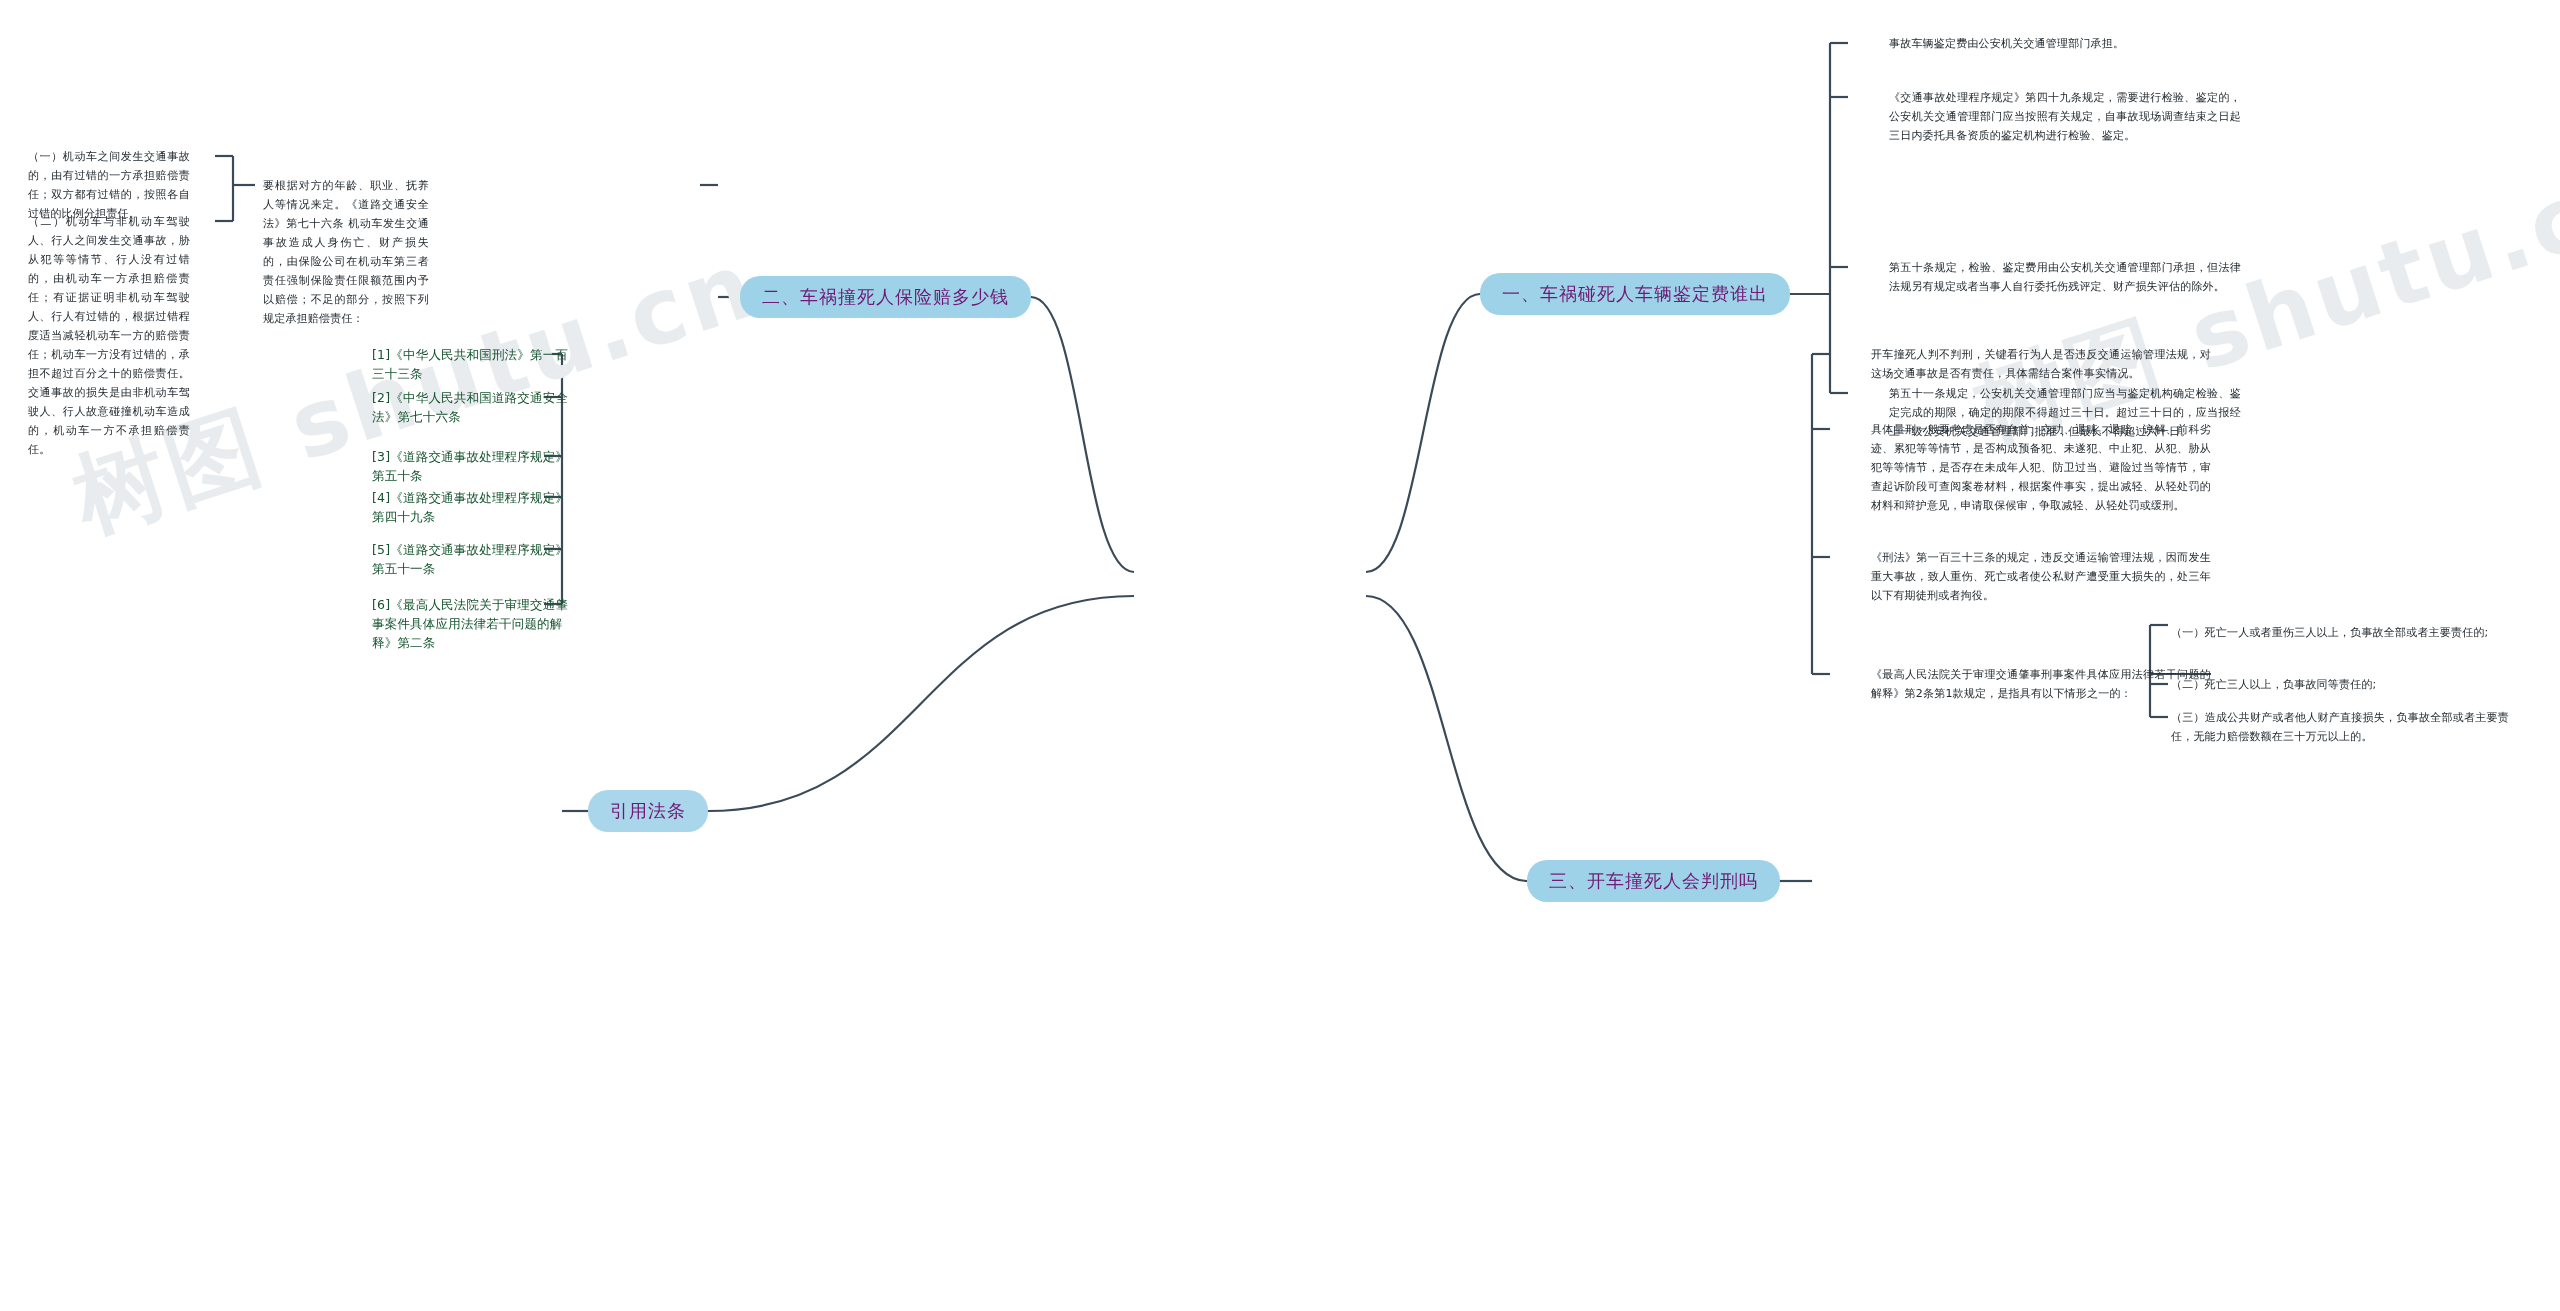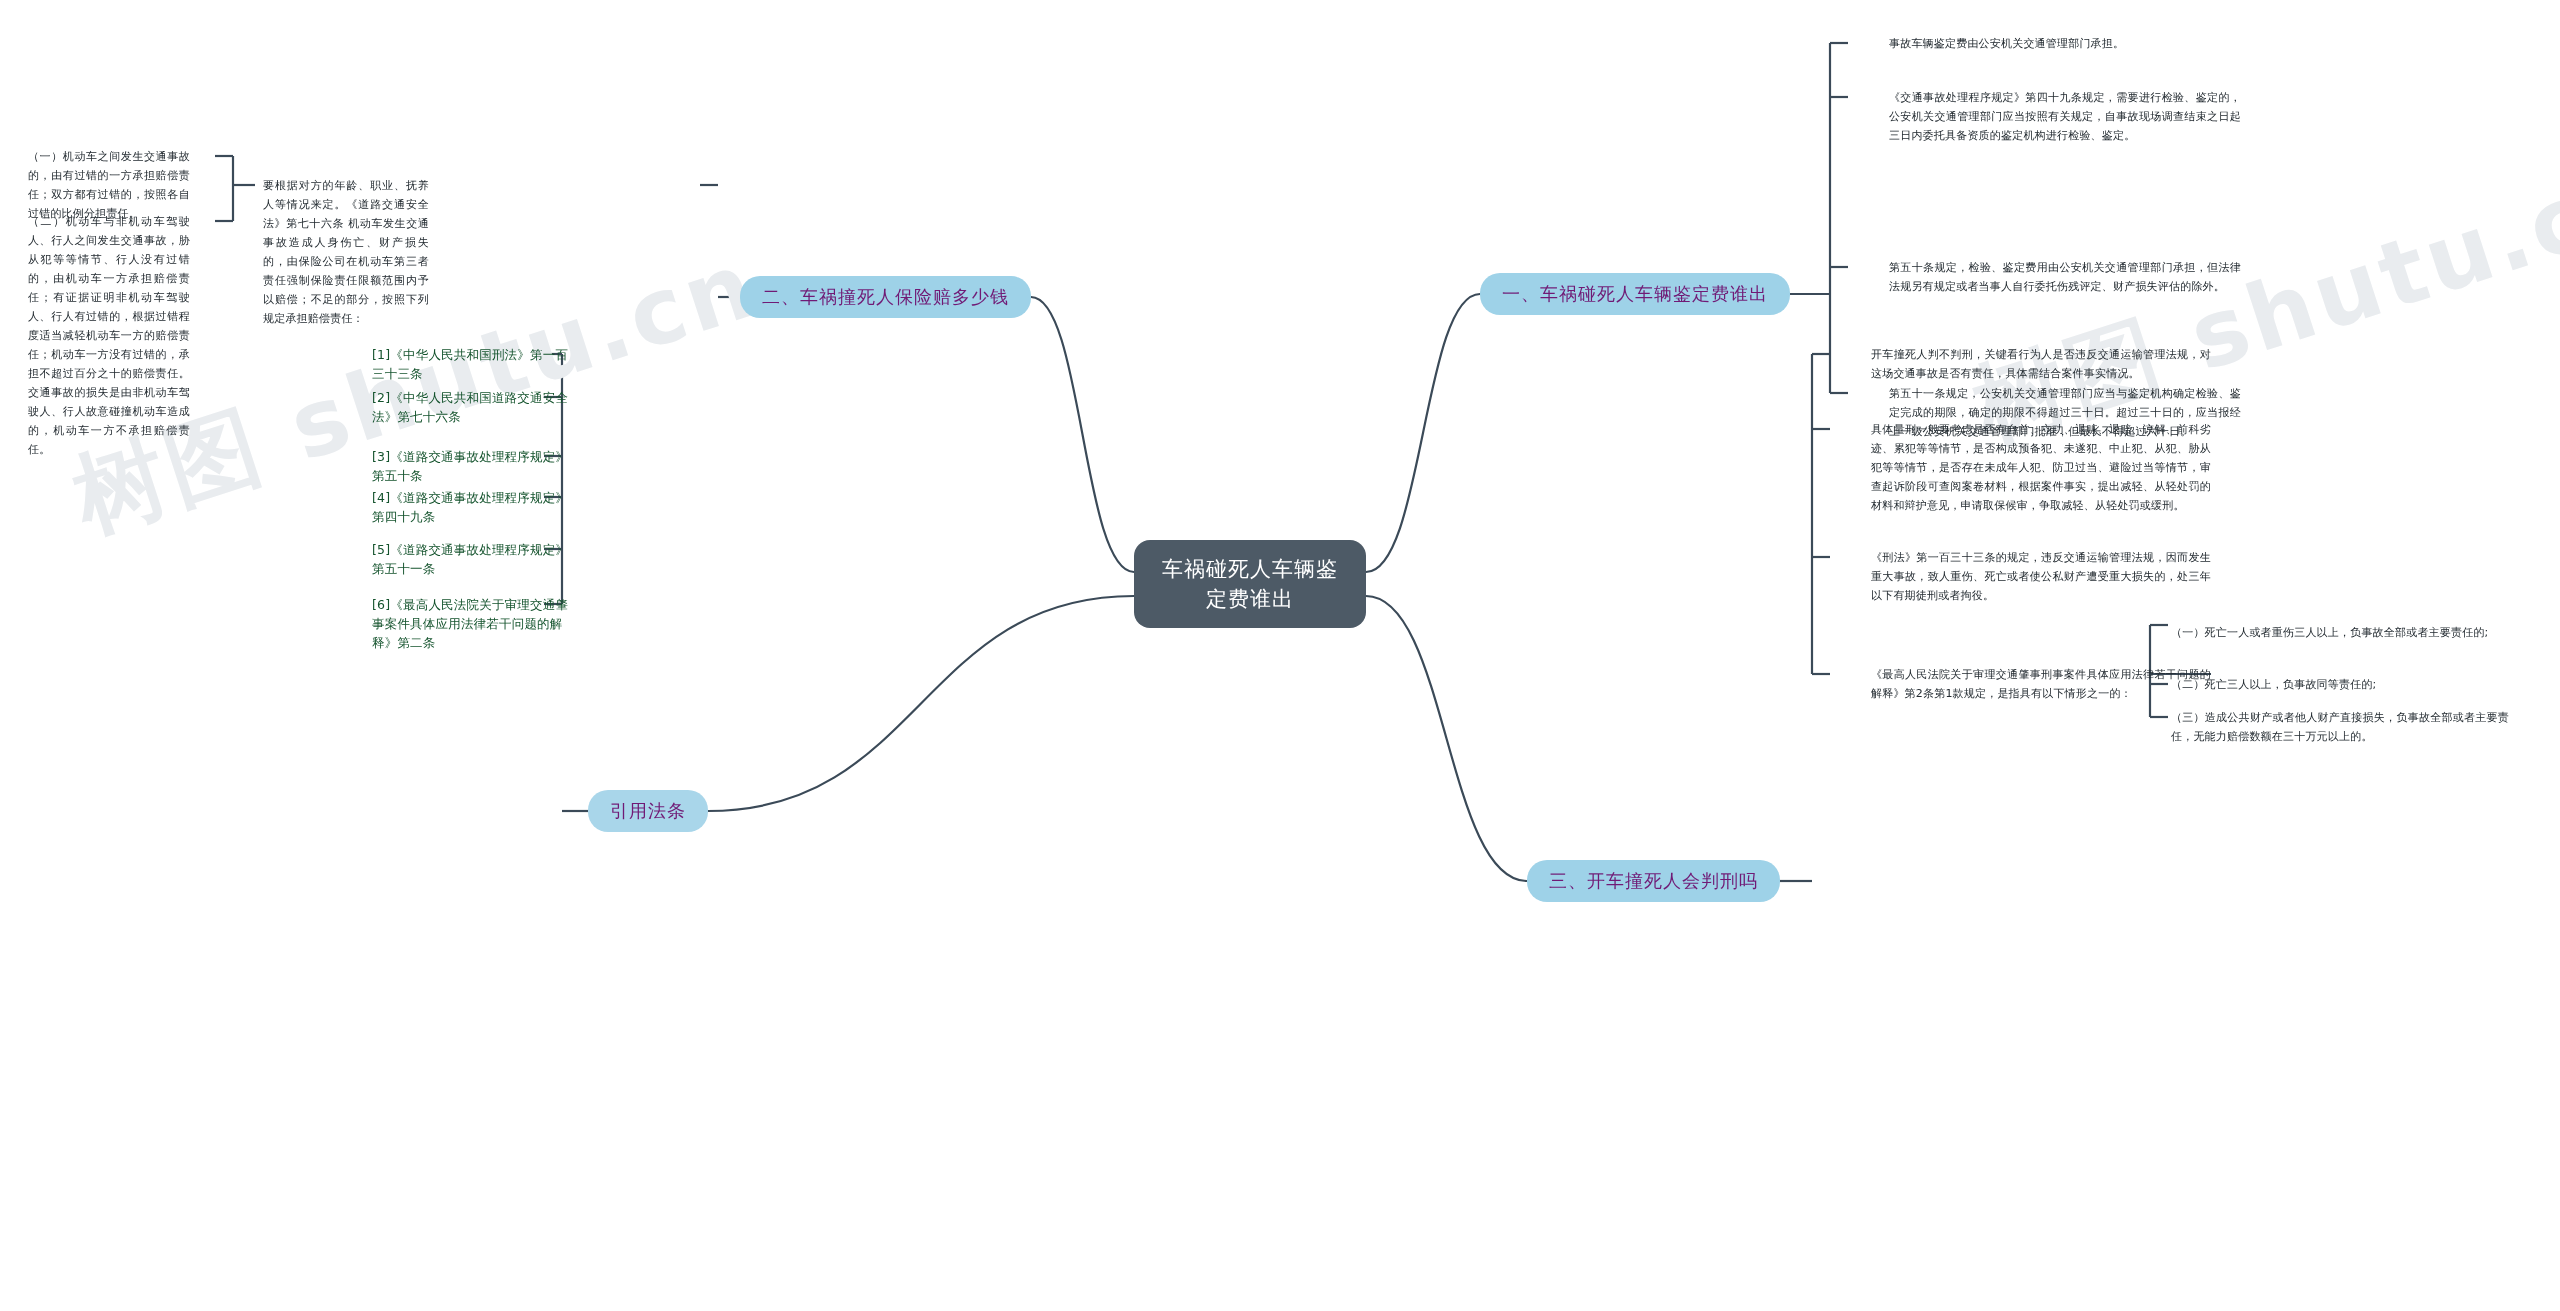--- a/index.html
+++ b/index.html
@@ -131,21 +131,20 @@
         <path d="M562,354 C556,354 550,354 544,354"></path>
         <path d="M562,397 C556,397 550,397 544,397"></path>
         <path d="M562,456 C556,456 550,456 544,456"></path>
         <path d="M562,497 C556,497 550,497 544,497"></path>
         <path d="M562,549 C556,549 550,549 544,549"></path>
         <path d="M562,604 C556,604 550,604 544,604"></path>
         <path d="M588,811 L562,811"></path>
       </g>
   </svg>
 
-  <div class="node root-node" style="left:1134px; top:540px;">车祸碰死人车辆鉴定费谁出</div>
 
   <div class="node branch-node" style="left:1480px; top:273px;">一、车祸碰死人车辆鉴定费谁出</div>
 
   <div class="node branch-node" style="left:740px; top:276px;">二、车祸撞死人保险赔多少钱</div>
 
   <div class="node branch-node" style="left:1527px; top:860px;">三、开车撞死人会判刑吗</div>
 
   <div class="node branch-node mid" style="left:588px; top:790px;font-family:Liberation Serif, serif;">引用法条</div>
 
   <div class="leaf" style="left:1889px; top:34px; width:350px;">事故车辆鉴定费由公安机关交通管理部门承担。</div>

